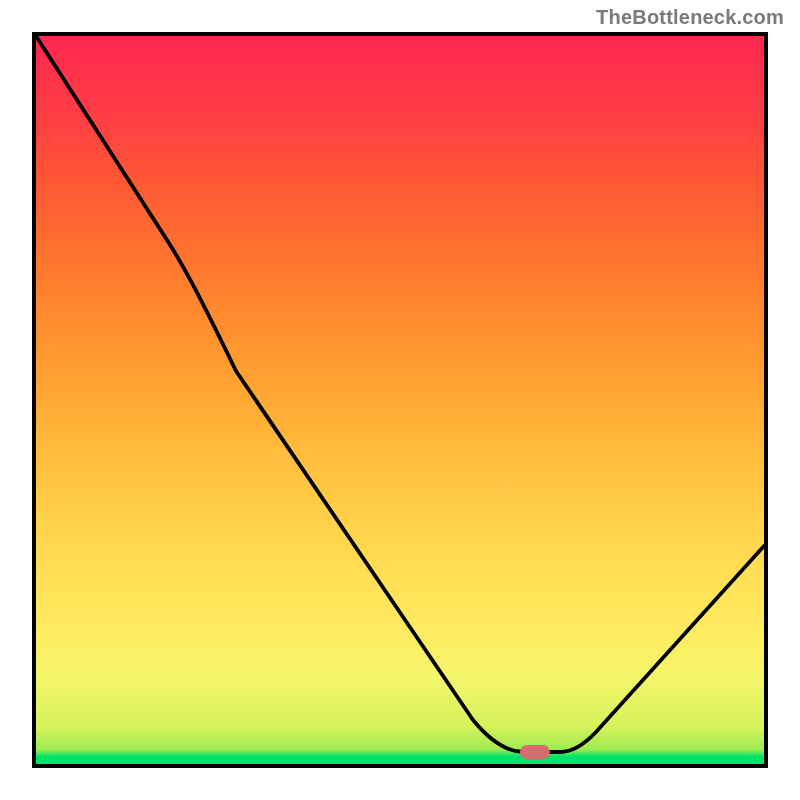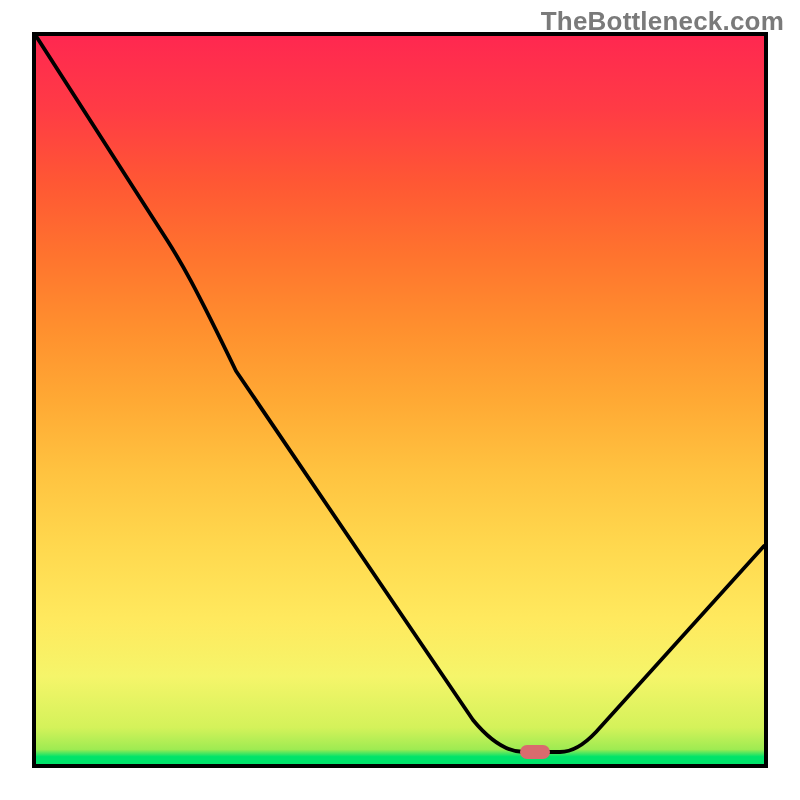--- a/index.html
+++ b/index.html
@@ -56,21 +56,21 @@
     width: 30px;
     height: 14px;
     background: #d96b6e;
     border-radius: 7px;
   }
   .watermark {
     position: absolute;
     top: 6px;
     right: 16px;
     color: #7a7a7a;
-    font-size: 26px;
+    font-size: 20px;
     font-weight: 600;
     letter-spacing: 0.2px;
   }
 </style>
 </head>
 <body>
 
 <div class="frame">
 
   <div class="watermark">TheBottleneck.com</div>

